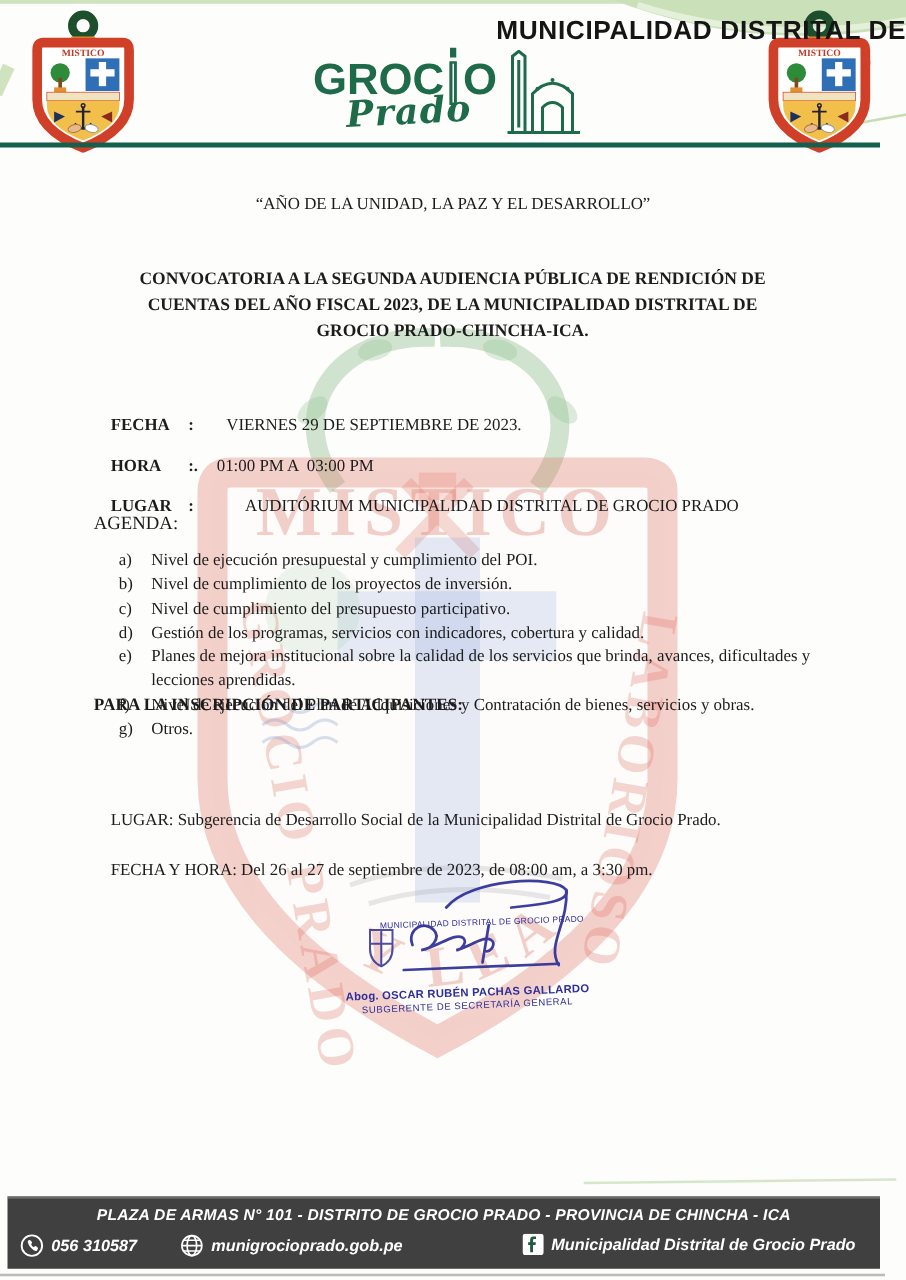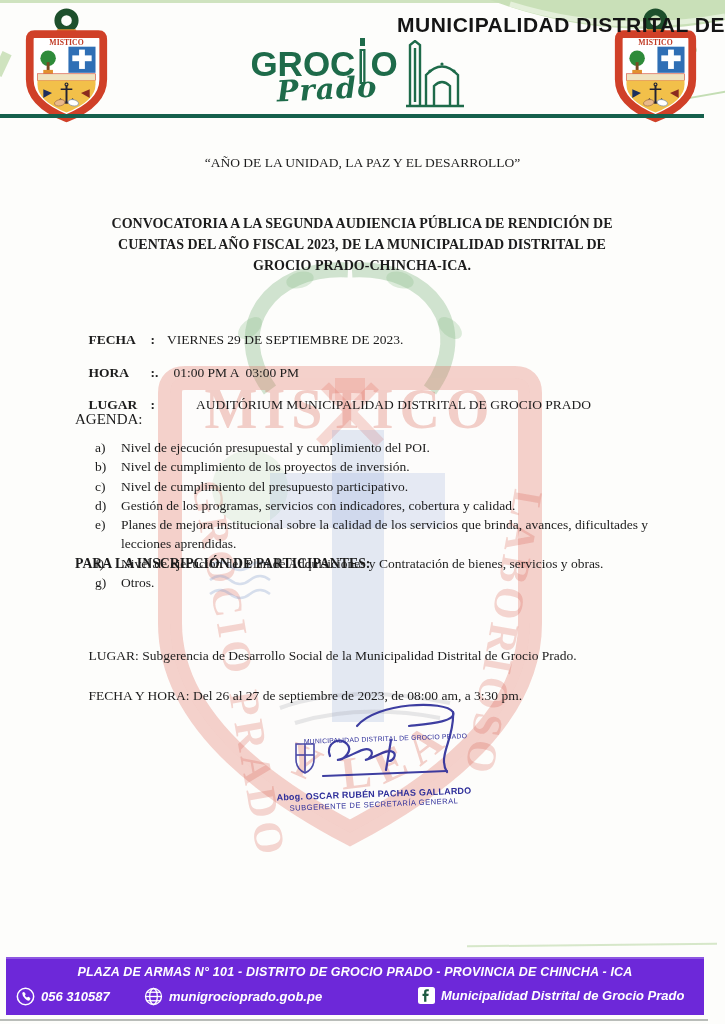--- a/index.html
+++ b/index.html
@@ -21,41 +21,41 @@
   .header-rule{left:0;top:114px;width:704px;height:4px;background:#15604c;}
   .diag-line{left:664px;top:96px;width:62px;height:2px;background:#c4deb4;transform:rotate(-10deg);}
   
   .motto{left:0;top:155px;width:725px;text-align:center;font-weight:normal;font-size:13.5px;}
   .conv{left:72px;top:213px;width:580px;text-align:center;font-weight:bold;
         font-size:14px;line-height:21px;}
   .drow{left:75px;width:600px;font-size:13.5px;white-space:pre-wrap;}
   .drow b{font-weight:normal;}
   .d-label{display:inline-block;min-width:62px;font-weight:bold;}
   .d-sep{font-weight:bold;}
-  .row-fecha .d-val{margin-left:12px;}
+  .row-fecha .d-val{margin-left:26px;}
   .row-hora .d-val{margin-left:15px;}
   .row-lugar .d-val{margin-left:4px;padding-left:37px;}
   .agenda-h{left:75px;top:411px;font-weight:normal;font-size:15px;}
   .agenda{left:95px;top:438px;width:556px;font-size:13.5px;line-height:19.3px;
           list-style:none;margin:0;padding:0;}
   .agenda li{display:flex;}
   .agenda .lt{flex:0 0 18px;margin-right:8px;}
   .inscr-h{left:75px;top:556px;font-weight:bold;font-size:13.8px;}
   
   .stamp{color:#2e2e9a;font-family:"Liberation Sans",sans-serif;}
   .stamp-org{left:298px;top:735px;width:175px;font-size:6.8px;letter-spacing:.2px;
              transform:rotate(-2deg);text-align:center;}
   .stamp-name{left:276px;top:789px;width:196px;font-size:9px;font-weight:bold;
               transform:rotate(-2deg);text-align:center;letter-spacing:.2px;}
   .stamp-role{left:283px;top:800px;width:182px;font-size:7.6px;
               transform:rotate(-2.5deg);text-align:center;letter-spacing:.5px;}
   
   .pre-foot-line{left:467px;top:944px;width:250px;height:2px;background:#cfe3bf;
                  transform:rotate(-.6deg);opacity:.85;}
-  .footer-bar{left:6px;top:957px;width:698px;height:58px;background:#6d28d9;
+  .footer-bar{left:6px;top:957px;width:698px;height:58px;background:#404040;
               box-shadow:inset 0 2px 0 rgba(255,255,255,.22);
               font-family:"Liberation Sans",sans-serif;color:#fff;
               font-style:italic;font-weight:bold;}
   .footer-address{position:absolute;left:0;top:8px;width:100%;text-align:center;
                   font-size:12.5px;letter-spacing:.2px;}
   .fgroup{position:absolute;top:30px;display:flex;align-items:center;gap:6px;
           font-size:13px;}
   .fg-phone{left:10px;}
   .fg-web{left:138px;}
   .fg-fb{left:412px;}

